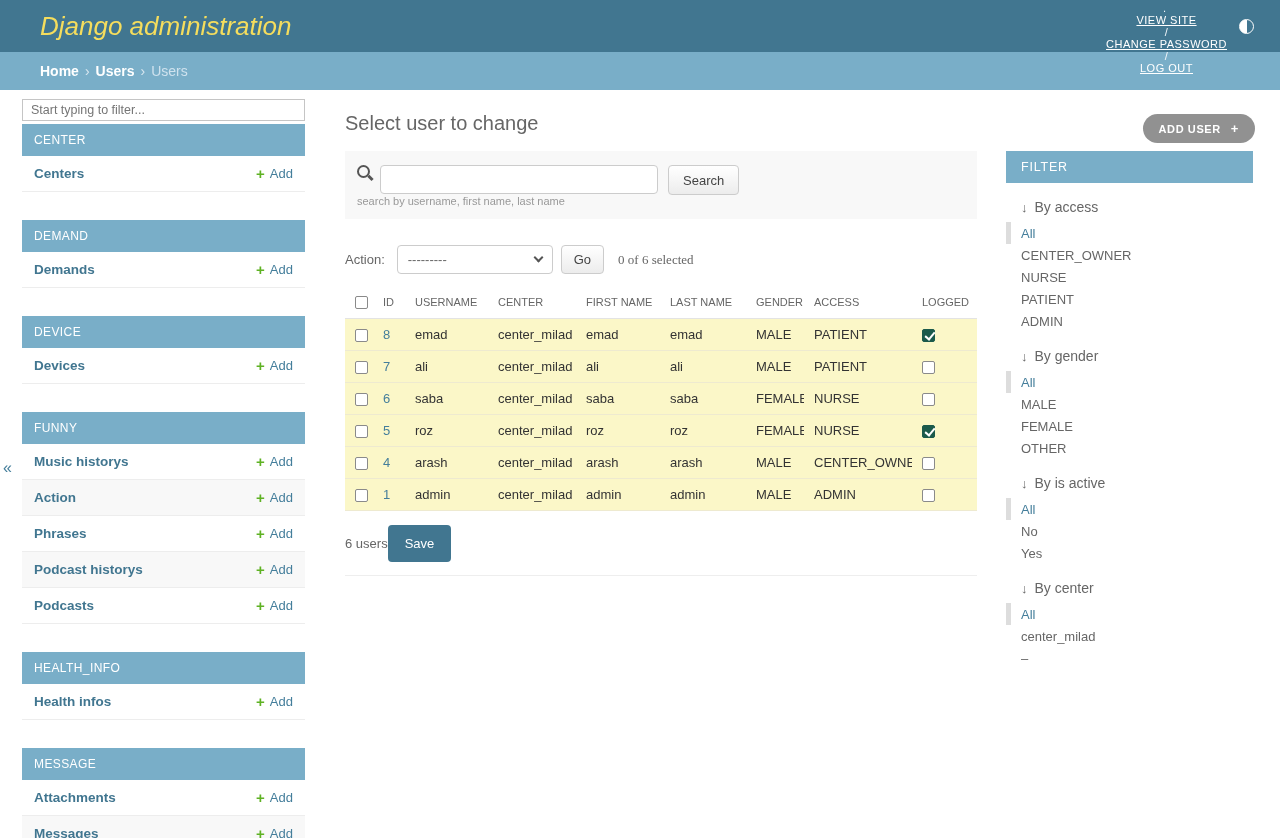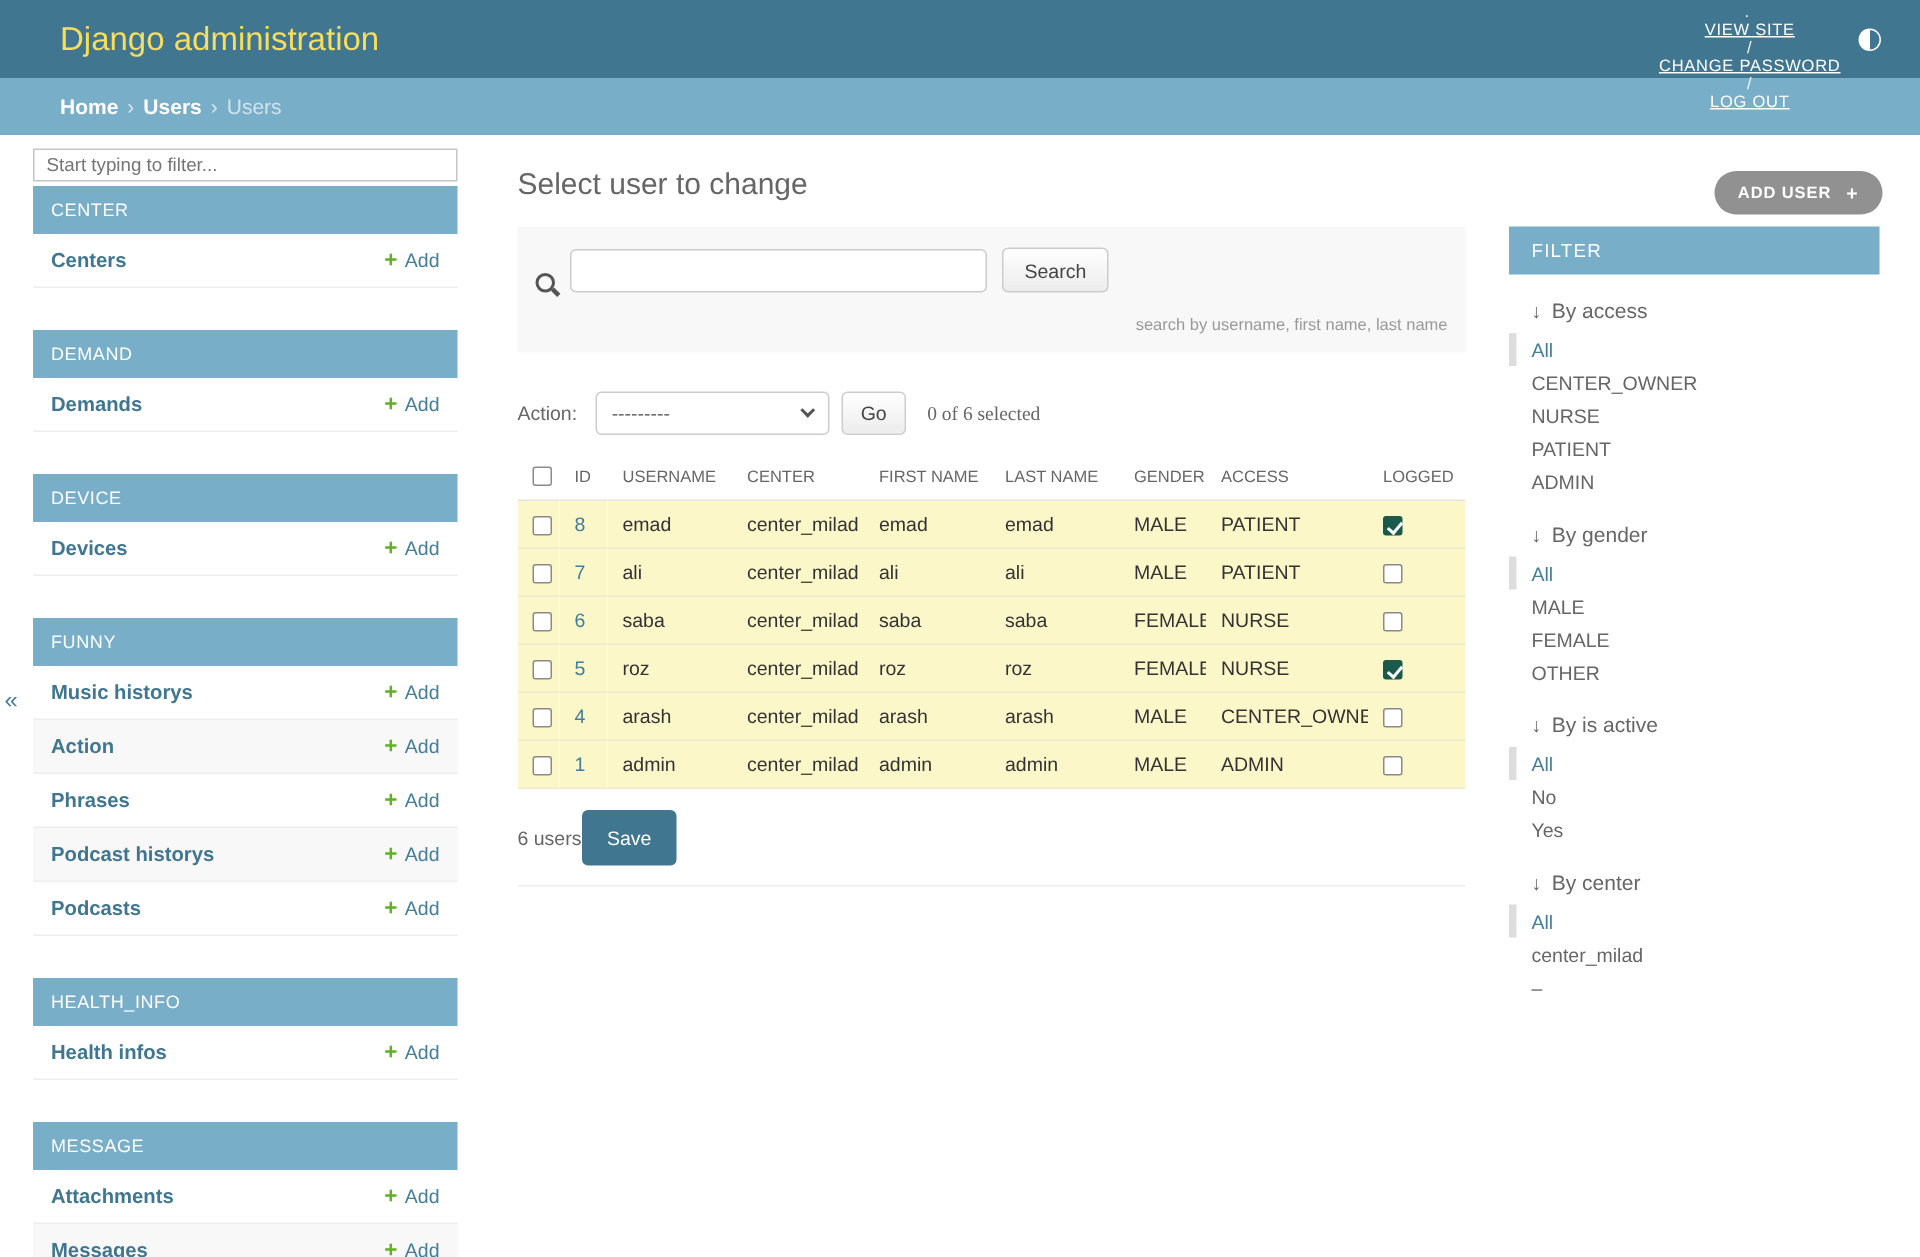--- a/index.html
+++ b/index.html
@@ -8,21 +8,21 @@
     font-family: "Liberation Sans", "DejaVu Sans", sans-serif;
     background: #fff; color: #333; overflow: hidden; position: relative;
   }
   a { text-decoration: none; cursor: pointer; }
 
   
   #header {
     height: 52px; background: var(--header-bg, #417690);
     display: flex; align-items: center; padding: 0 26px 0 40px;
   }
-  .branding { color: var(--brand, #f5dd5d); font-size: 22px; font-weight: 400; }
+  .branding { color: var(--brand, #f5dd5d); font-size: 26px; font-weight: 400; font-style: italic; }
   .user-tools {
     margin-left: auto; color: #f0f6fa; font-size: 11px; letter-spacing: .5px;
     display: flex; align-items: center; white-space: pre; flex-direction: column;
   }
   .user-tools strong { font-weight: 700; color: #fff; }
   .user-tools a { color: #fff; text-decoration: underline; }
   .theme-toggle { background: none; border: none; margin-left: 12px; cursor: pointer; display: flex; }
   .half-moon {
     width: 15px; height: 15px; border-radius: 50%;
     border: 1.5px solid #fff;
@@ -77,36 +77,36 @@
     background: var(--gray-btn, #919191); color: #fff; border: none; cursor: pointer;
     border-radius: 15px; padding: 7px 16px; font-size: 11px; letter-spacing: .6px; font-weight: 700;
     font-family: inherit;
   }
   .object-tools .plus { font-size: 13px; font-weight: 700; }
 
   .cl-row { display: flex; align-items: flex-start; }
   #changelist { width: 632px; flex: none; }
 
   .search-panel { background: var(--panel-bg, #f8f8f8); padding: 14px 12px 12px; }
-  .search-row { display: flex; align-items: flex-end; gap: 10px; }
+  .search-row { display: flex; align-items: flex-start; gap: 10px; }
   .mag-icon { position: relative; width: 13px; height: 13px; border: 2.5px solid #555; border-radius: 50%; flex: none; }
   .mag-icon::after {
     content: ""; position: absolute; width: 2.5px; height: 6px; background: #555;
     transform: rotate(-45deg); bottom: -5px; right: -3px;
   }
   .search-input {
     width: 278px; height: 29px; border: 1px solid #ccc; border-radius: 4px;
     padding: 0 8px; font-size: 13px; outline: none; font-family: inherit;
   }
   .btn-light {
     height: 30px; padding: 0 14px; border: 1px solid #ccc; border-radius: 4px;
     background: linear-gradient(#fff, #ececec); font-size: 13px; color: #444;
     cursor: pointer; font-family: inherit;
   }
-  .search-help { font-size: 11px; color: #999; margin-top: 16px; text-align: right; }
+  .search-help { font-size: 11px; color: #999; margin-top: 0; }
 
   .action-row { margin-top: 26px; display: flex; align-items: center; font-size: 13px; color: #666; }
   .action-label { margin-right: 12px; }
   .select-wrap { position: relative; margin-right: 8px; }
   .action-select {
     appearance: none; -webkit-appearance: none; width: 156px; height: 29px;
     border: 1px solid #ccc; border-radius: 4px; background: #fff; color: #666;
     font-size: 13px; padding: 0 10px; font-family: inherit; cursor: pointer;
   }
   .chevron-down {

